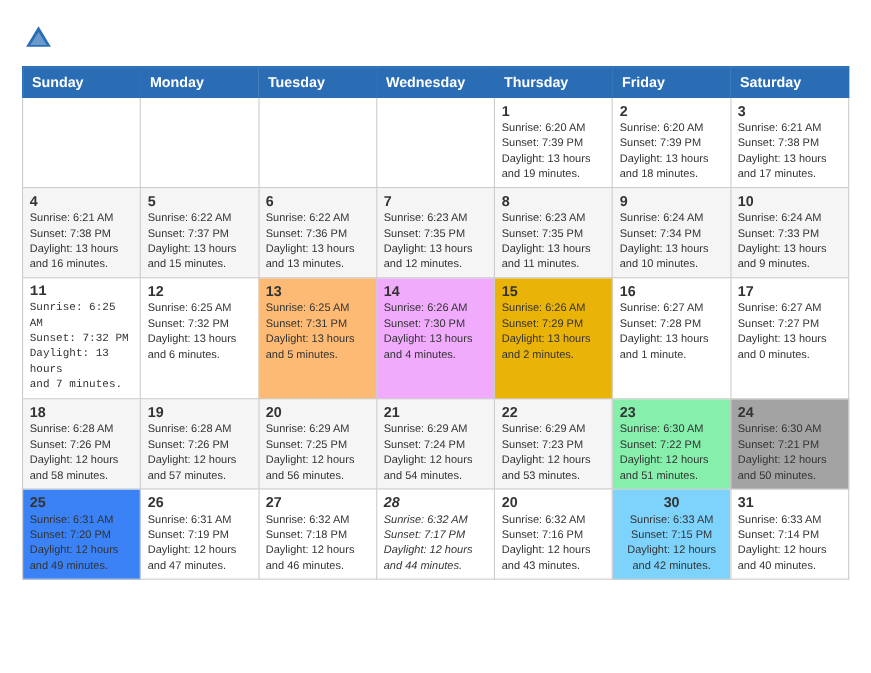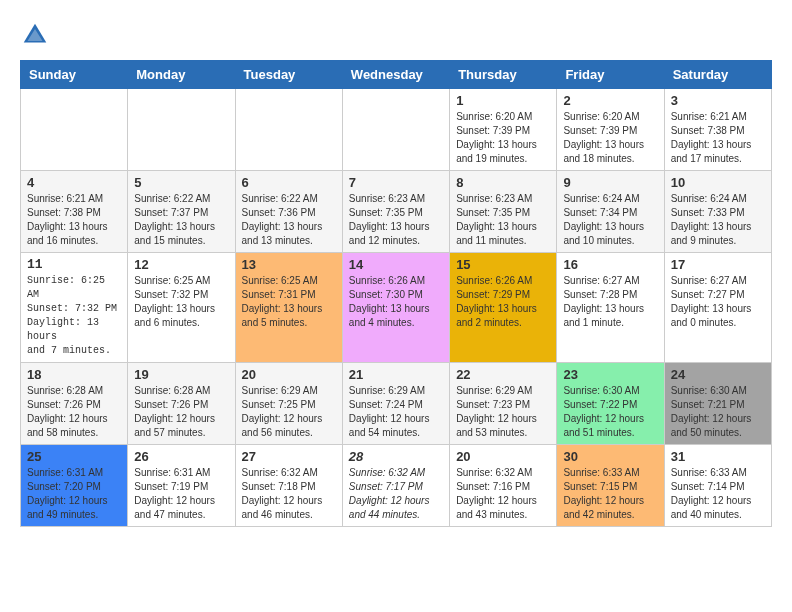--- a/index.html
+++ b/index.html
@@ -328,21 +328,21 @@
 Daylight: 12 hours
 and 44 minutes.</div>
         </td>
         <td style="background: rgb(255, 255, 255);">
           <span class="day-number">20</span>
           <div class="day-info" style="white-space: pre-line;">Sunrise: 6:32 AM
 Sunset: 7:16 PM
 Daylight: 12 hours
 and 43 minutes.</div>
         </td>
-        <td style="background: #fdba74;">
+        <td style="background: #7dd3fc; text-align: center;">
           <span class="day-number">30</span>
           <div class="day-info" style="white-space: pre-line;">Sunrise: 6:33 AM
 Sunset: 7:15 PM
 Daylight: 12 hours
 and 42 minutes.</div>
         </td>
         <td style="background: rgb(255, 255, 255);">
           <span class="day-number">31</span>
           <div class="day-info" style="white-space: pre-line;">Sunrise: 6:33 AM
 Sunset: 7:14 PM

